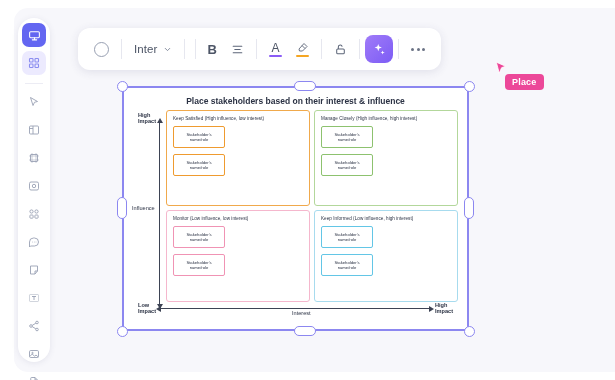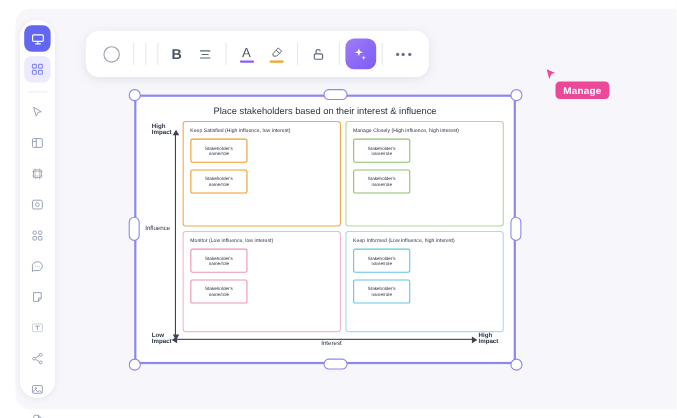--- a/index.html
+++ b/index.html
@@ -166,21 +166,21 @@
   .board {
     position: absolute;
     inset: 0;
     padding: 0;
   }
   .board-title {
     position: absolute;
     left: 0; right: 0; top: 8px;
     text-align: center;
     font-size: 8.5px;
-    font-weight: normal;
+    font-weight: bold;
     color: #2b3244;
   }
 
   .axis-label {
     position: absolute;
     font-size: 5.6px;
     color: #2b3244;
     line-height: 1.15;
     font-weight: bold;
     white-space: pre-line;
@@ -381,20 +381,26 @@
   </div>
 
   <div class="toolbar">
 
     <div class="tb-item">
       <span class="shape-circle"></span>
     </div>
 
     <div class="tb-div"></div>
 
+    <div class="tb-item">
+      <span class="tb-text">Inter</span>
+      <svg width="9" height="9" viewBox="0 0 24 24" fill="none" stroke="#7b8396" stroke-width="2.4" stroke-linecap="round" stroke-linejoin="round">
+        <path d="M6 9l6 6 6-6"></path>
+      </svg>
+    </div>
 
     <div class="tb-div"></div>
 
 
     <div class="tb-div"></div>
 
     <div class="tb-item">
       <span class="tb-text" style="font-weight:bold;font-size:13px;">B</span>
     </div>
 
@@ -450,21 +456,21 @@
           <i></i>
         </span>
     </div>
   </div>
 
   <div class="cursor">
     <svg width="14" height="16" viewBox="0 0 24 24">
       <path d="M4 2l16 7-7 2.5L9 21z" fill="#ec4899" stroke="#ffffff" stroke-width="1.4" stroke-linejoin="round"></path>
     </svg>
   </div>
-  <div class="admin-badge">Manage</div>
+  <div class="admin-badge">Place</div>
 
   <div class="frame">
 
     <div class="board">
 
       <div class="board-title">Place stakeholders based on their interest &amp; influence</div>
 
       <div class="axis-line axis-v"></div>
       <div class="axis-line axis-h"></div>
       <div class="arrow arrow-up"></div>

